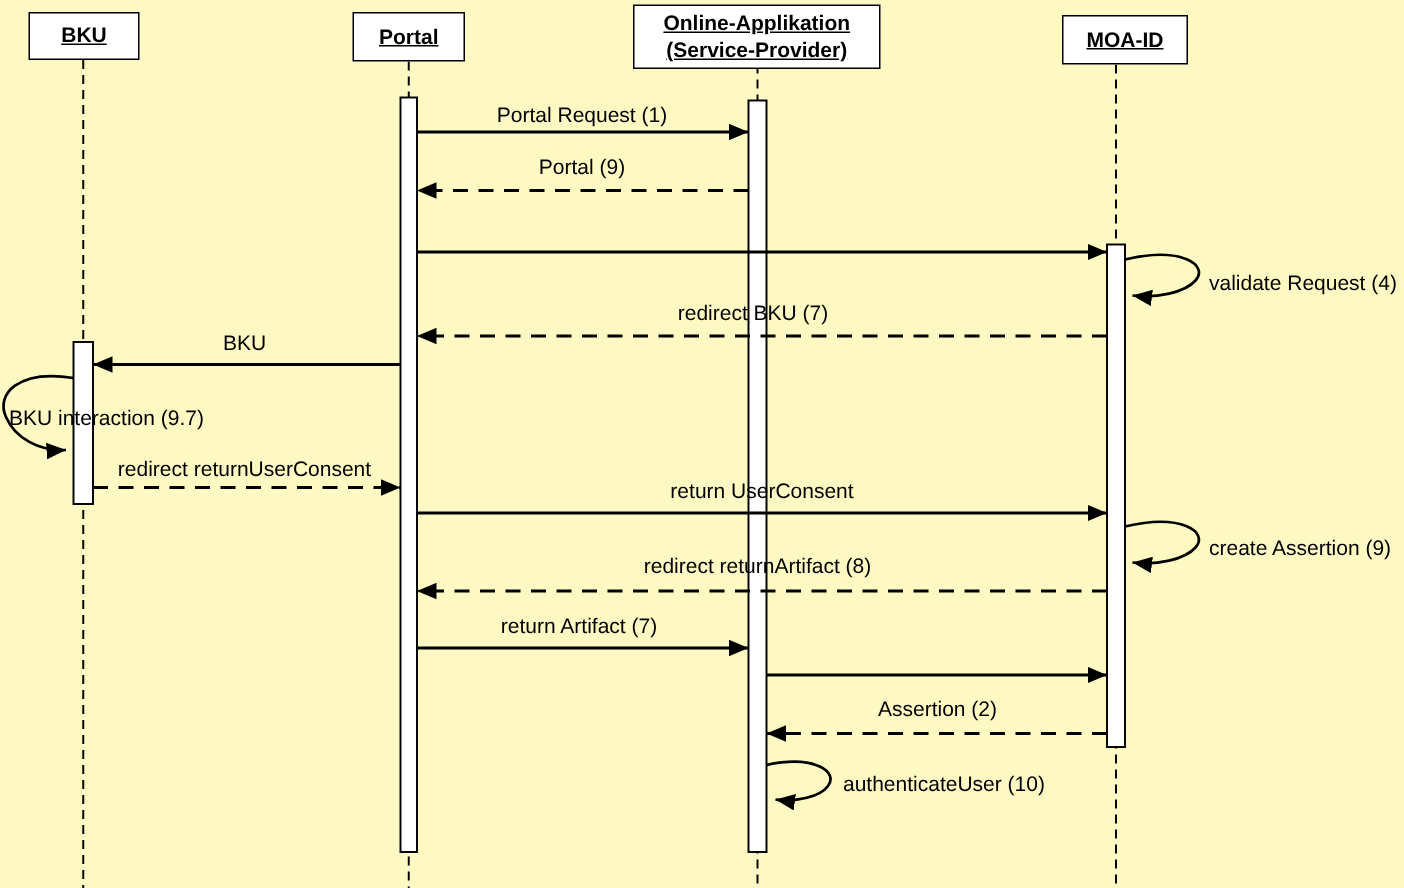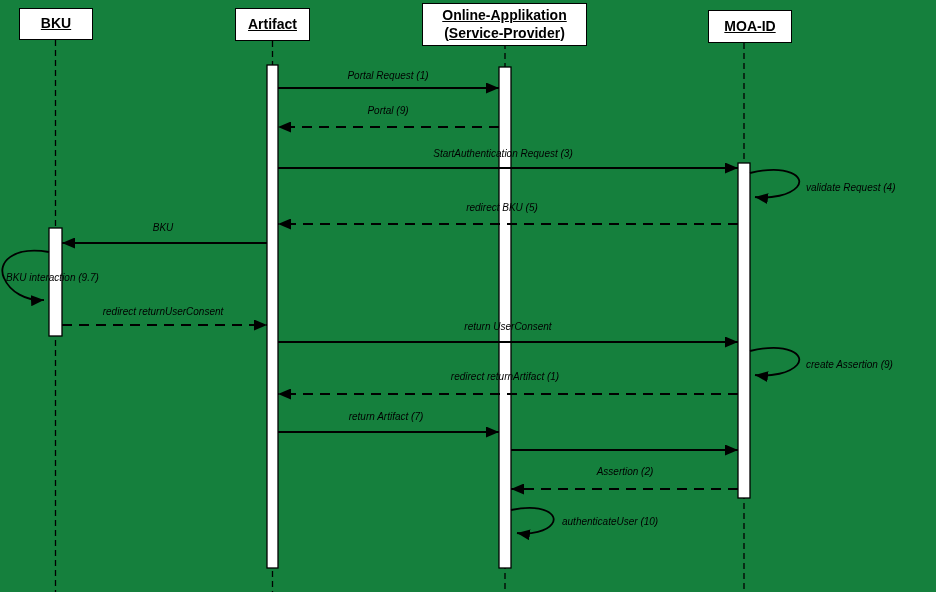--- a/index.html
+++ b/index.html
@@ -1,33 +1,33 @@
 <!DOCTYPE html>
 <html><head>
 <meta charset="utf-8">
 <style>
   html,body{margin:0;padding:0;background:#fff;}
   #stage{
-    position:relative;width:936px;height:592px;background:#15803d;overflow:hidden;
+    position:relative;width:936px;height:592px;background:#fef9c3;overflow:hidden;
     font-family:"Liberation Sans",sans-serif;color:#000;
   }
   #gfx{position:absolute;left:0;top:0;}
   .lifeline{stroke:#000;stroke-width:1.3;stroke-dasharray:6 4;fill:none;}
   .bar{fill:#fff;stroke:#000;stroke-width:1.3;}
   .msgline{stroke:#000;stroke-width:2;fill:none;}
   .dashed{stroke-dasharray:10 7;}
   .loop{stroke:#000;stroke-width:1.8;fill:none;}
   .actor{
     position:absolute;box-sizing:border-box;border:1.5px solid #000;background:#fff;
     display:flex;align-items:center;justify-content:center;text-align:center;
     font-size:14px;font-weight:600;line-height:1.22;padding:1px 4px;
   }
   .actor span{text-decoration:underline;}
   .msg{
-    position:absolute;font-size:10px;line-height:16px;white-space:nowrap;font-style:italic;
+    position:absolute;font-size:14px;line-height:16px;white-space:nowrap;
   }
   .c{transform:translateX(-50%);}
 </style>
 </head>
 <body>
 
 <div id="stage">
 
   <svg id="gfx" width="936" height="592" viewBox="0 0 936 592">
     <defs>
@@ -60,37 +60,36 @@
     <line class="msgline" x1="278" y1="432" x2="499" y2="432" marker-end="url(#ah)"></line>
     <line class="msgline" x1="511" y1="450" x2="738" y2="450" marker-end="url(#ah)"></line>
     <line class="msgline dashed" x1="738" y1="489" x2="511" y2="489" marker-end="url(#ah)"></line>
     <path class="loop" d="M511,510 C544,503 559,515 552,524 C547,531 531,535 517,533" marker-end="url(#ah)"></path>
   </svg>
 
   <div class="actor" style="left:19px;top:8px;width:74px;height:32px">
     <span>BKU</span>
   </div>
   <div class="actor" style="left:235px;top:8px;width:75px;height:33px">
-    <span>Artifact</span>
+    <span>Portal</span>
   </div>
   <div class="actor" style="left:422px;top:3px;width:165px;height:43px">
     <span>Online-Applikation (Service-Provider)</span>
   </div>
   <div class="actor" style="left:708px;top:10px;width:84px;height:33px">
     <span>MOA-ID</span>
   </div>
 
   <div class="msg c" style="left:388px;top:68px">Portal Request (1)</div>
   <div class="msg c" style="left:388px;top:103px">Portal (9)</div>
-  <div class="msg c" style="left:503px;top:146px">StartAuthentication Request (3)</div>
   <div class="msg" style="left:806px;top:180px">validate Request (4)</div>
-  <div class="msg c" style="left:502px;top:200px">redirect BKU (5)</div>
+  <div class="msg c" style="left:502px;top:200px">redirect BKU (7)</div>
   <div class="msg c" style="left:163px;top:220px">BKU</div>
   <div class="msg" style="left:6px;top:270px">BKU interaction (9.7)</div>
   <div class="msg c" style="left:163px;top:304px">redirect returnUserConsent</div>
   <div class="msg c" style="left:508px;top:319px">return UserConsent</div>
   <div class="msg" style="left:806px;top:357px">create Assertion (9)</div>
-  <div class="msg c" style="left:505px;top:369px">redirect returnArtifact (1)</div>
+  <div class="msg c" style="left:505px;top:369px">redirect returnArtifact (8)</div>
   <div class="msg c" style="left:386px;top:409px">return Artifact (7)</div>
   <div class="msg c" style="left:625px;top:464px">Assertion (2)</div>
   <div class="msg" style="left:562px;top:514px">authenticateUser (10)</div>
 
 </div>
 
 </body></html>

